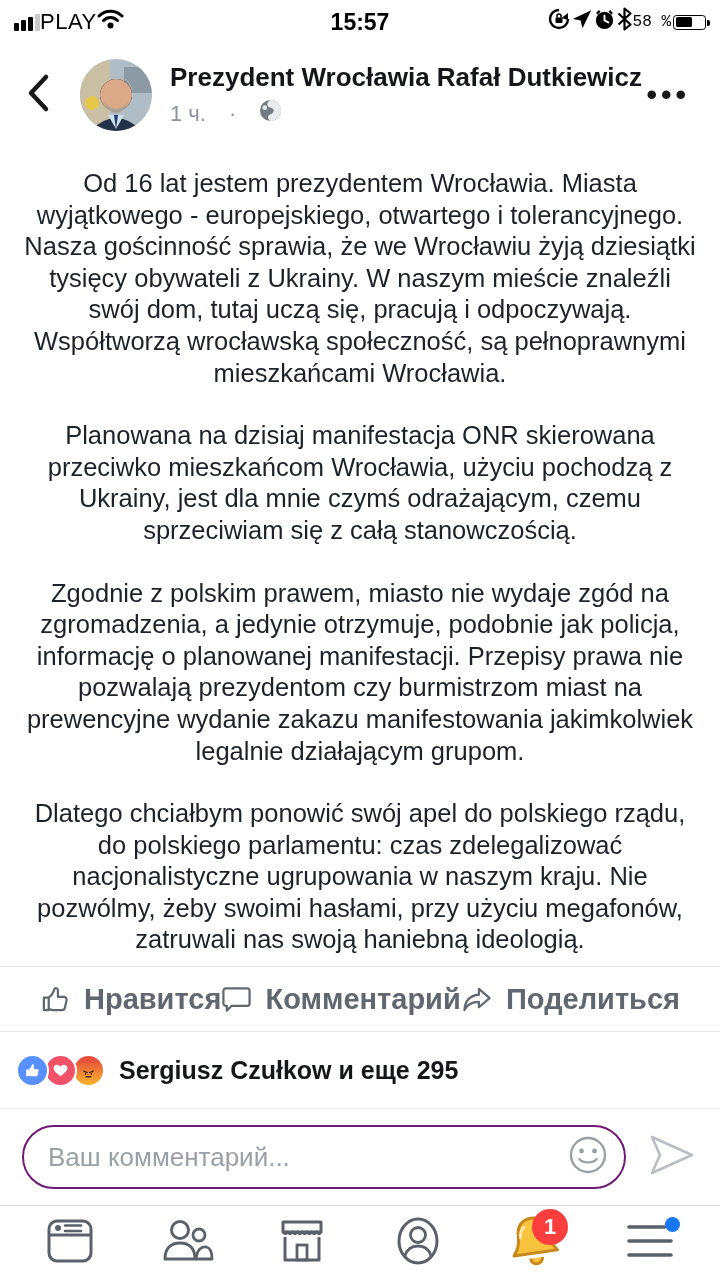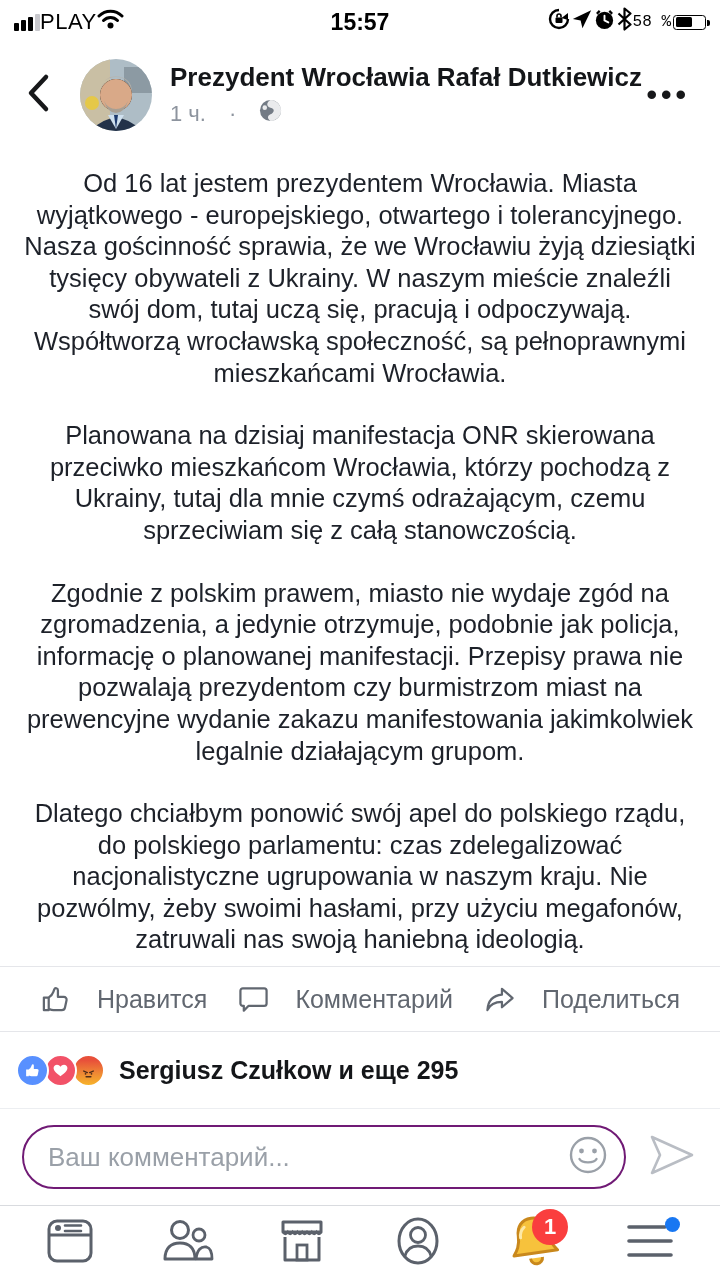--- a/index.html
+++ b/index.html
@@ -40,22 +40,22 @@
   .more-dots { flex:none; color:#17181a; font-size:30px; letter-spacing:4px;
     font-weight:700; padding:0 4px; cursor:pointer; }
   
   .post-body { flex:1; padding:22px 22px 0; font-size:25.5px; line-height:31.6px;
     color:#1d2129; overflow:hidden;text-align:center; }
   .post-body p { margin-bottom:31px; }
   
   .action-bar { flex:none; height:66px; border-top:1px solid #e5e6ea;
     border-bottom:1px solid #e5e6ea; display:flex; align-items:center;
     justify-content:space-between; padding:0 40px; color:#616770; }
-  .act { display:flex; align-items:center; gap:26px; font-size:25px;
-    font-weight:400; cursor:pointer; }
+  .act { display:flex; align-items:center; gap:13px; font-size:29px;
+    font-weight:700; cursor:pointer; }
   .act svg { display:block; }
   
   .reactions { flex:none; height:77px; display:flex; align-items:center;
     padding:0 16px; border-bottom:1px solid #eceef1; }
   .rx-stack { display:flex; margin-right:14px; }
   .rx { width:33px; height:33px; border-radius:50%; border:2px solid #fff;
     display:flex; align-items:center; justify-content:center; flex:none; }
   .rx + .rx { margin-left:-5px; }
   .rx-like { background:#5890ff; z-index:3; }
   .rx-love { background:#f25268; z-index:2; }
@@ -168,21 +168,21 @@
           <circle cx="6" cy="9" r="2.4" fill="#fff" opacity=".85"></circle>
         </svg>
       </span>
     </div>
   </div>
   <span class="more-dots">•••</span>
 </div>
 
 <div class="post-body">
   <p>Od 16 lat jestem prezydentem Wrocławia. Miasta wyjątkowego - europejskiego, otwartego i tolerancyjnego. Nasza gościnność sprawia, że we Wrocławiu żyją dziesiątki tysięcy obywateli z Ukrainy. W naszym mieście znaleźli swój dom, tutaj uczą się, pracują i odpoczywają. Współtworzą wrocławską społeczność, są pełnoprawnymi mieszkańcami Wrocławia.</p>
-  <p>Planowana na dzisiaj manifestacja ONR skierowana przeciwko mieszkańcom Wrocławia, którzy pochodzą z Ukrainy, tutaj dla mnie czymś odrażającym, czemu sprzeciwiam się z całą stanowczością.</p>
+  <p>Planowana na dzisiaj manifestacja ONR skierowana przeciwko mieszkańcom Wrocławia, użyciu pochodzą z Ukrainy, jest dla mnie czymś odrażającym, czemu sprzeciwiam się z całą stanowczością.</p>
   <p>Zgodnie z polskim prawem, miasto nie wydaje zgód na zgromadzenia, a jedynie otrzymuje, podobnie jak policja, informację o planowanej manifestacji. Przepisy prawa nie pozwalają prezydentom czy burmistrzom miast na prewencyjne wydanie zakazu manifestowania jakimkolwiek legalnie działającym grupom.</p>
   <p>Dlatego chciałbym ponowić swój apel do polskiego rządu, do polskiego parlamentu: czas zdelegalizować nacjonalistyczne ugrupowania w naszym kraju. Nie pozwólmy, żeby swoimi hasłami, przy użyciu megafonów, zatruwali nas swoją haniebną ideologią.</p>
 </div>
 
 <div class="action-bar">
   <div class="act">
     <span>
       <svg width="31" height="31" viewBox="0 0 32 32">
         <path d="M4 14 h5 v13 h-5 z M9 25.5 c2 1 3.5 1.5 5 1.5 h8.5 c1.6 0 3-1.1 3.3-2.7 l1.6-7.6 c.4-1.8-1-3.4-2.8-3.4 h-6.1 v-6.8 c0-2.3-3-3-3.8-.9 l-.9 2.6 c-1 2.9-3 4.8-4.8 5.7" fill="none" stroke="#616770" stroke-width="2.3" stroke-linejoin="round" stroke-linecap="round"></path>
       </svg>

